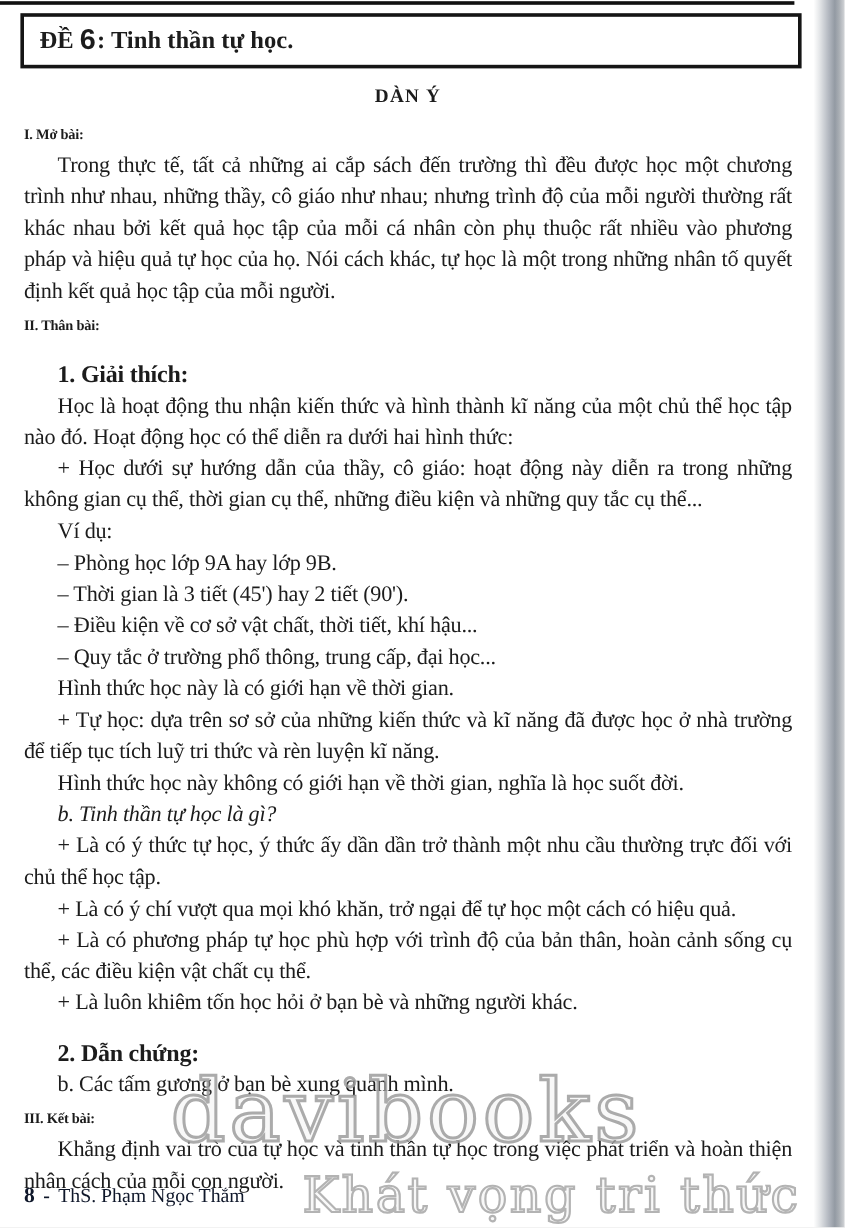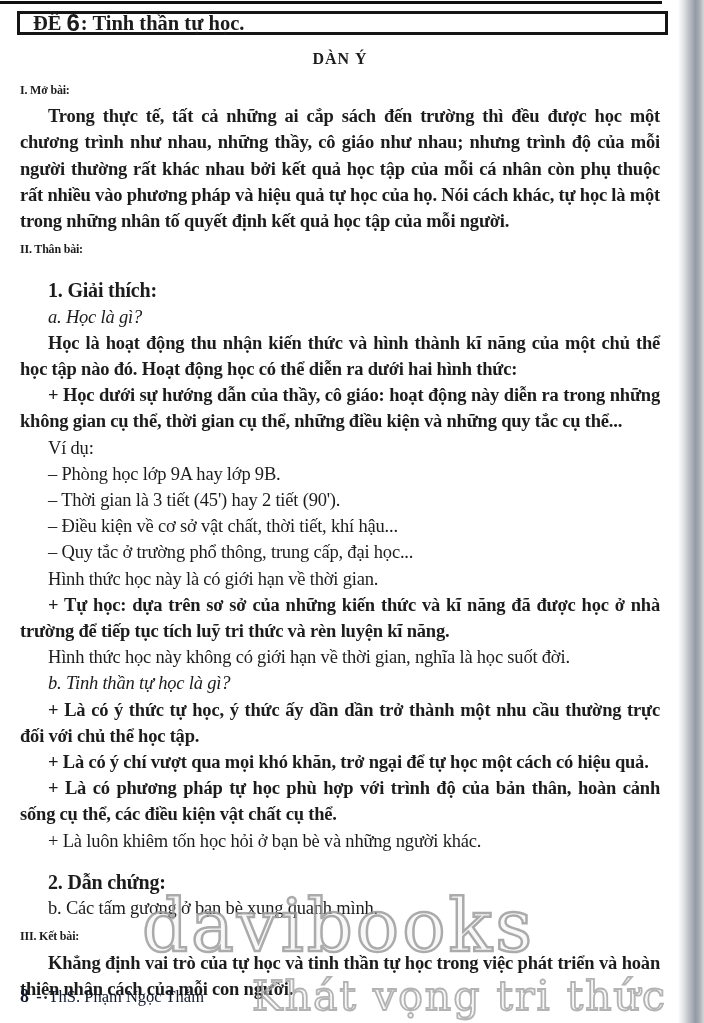--- a/index.html
+++ b/index.html
@@ -18,21 +18,21 @@
   .scan-edge-strip{
     position:absolute;top:0;right:0;width:26px;height:1023px;
     background:linear-gradient(90deg,#ffffff 0%,#e6e8ea 18%,#b3b8c0 48%,#939aa3 68%,#a9aeb4 82%,#d4d6d9 100%);
   }
   .content{
     position:absolute;left:20px;top:11px;width:640px;
   }
   .header-box{
     box-sizing:border-box;
     margin-left:-3px;
-    width:651px;height:24px;
+    width:651px;height:46px;
     border:3px solid #151515;
     display:flex;align-items:center;
     padding-left:13px;
   }
   .header-box .de,.header-box .rest{
     font-weight:bold;font-size:20.5px;white-space:pre;
   }
   .header-box .num{
     font-weight:bold;font-size:24px;
     font-family:"Liberation Sans","DejaVu Sans",sans-serif;
@@ -41,21 +41,21 @@
   .doc-title{
     text-align:center;font-weight:bold;font-size:16px;
     letter-spacing:1px;margin:15px 0 9px 0;
   }
   .blk{
     margin:0;font-size:18.5px;line-height:26.2px;letter-spacing:-0.2px;
   }
   .h1{font-weight:bold;font-size:12px;margin-top:2px;}
   .h2{font-weight:bold;font-size:20px;text-indent:28px;margin-top:15px;}
   .h2i{font-style:italic;text-indent:28px;}
-  .p{text-align:justify;text-indent:28px;font-weight:bold;}
+  .p{text-align:justify;text-indent:28px;}
   .li{text-indent:28px;}
   .footer{
     position:absolute;left:20px;top:986px;
     font-family:Liberation Serif, serif;
     font-size:16.5px;color:#0f172a;
   }
   .footer .pg{font-weight:bold;font-size:18px;}
   .footer .sep{font-weight:bold;margin:0 3px;}
   .watermark{
     position:absolute;pointer-events:none;
@@ -88,21 +88,20 @@
       <span class="num">6</span>
       <span class="rest">: Tinh thần tự học.</span>
     </div>
 
     <div class="doc-title">DÀN Ý</div>
 
     <p class="blk h1">I. Mở bài:</p>
     <p class="blk p">Trong thực tế, tất cả những ai cắp sách đến trường thì đều được học một chương trình như nhau, những thầy, cô giáo như nhau; nhưng trình độ của mỗi người thường rất khác nhau bởi kết quả học tập của mỗi cá nhân còn phụ thuộc rất nhiều vào phương pháp và hiệu quả tự học của họ. Nói cách khác, tự học là một trong những nhân tố quyết định kết quả học tập của mỗi người.</p>
     <p class="blk h1">II. Thân bài:</p>
     <p class="blk h2">1. Giải thích:</p>
-    <p class="blk h2i">a. Học là gì?</p>
     <p class="blk p">Học là hoạt động thu nhận kiến thức và hình thành kĩ năng của một chủ thể học tập nào đó. Hoạt động học có thể diễn ra dưới hai hình thức:</p>
     <p class="blk p">+ Học dưới sự hướng dẫn của thầy, cô giáo: hoạt động này diễn ra trong những không gian cụ thể, thời gian cụ thể, những điều kiện và những quy tắc cụ thể...</p>
     <p class="blk li">Ví dụ:</p>
     <p class="blk li">– Phòng học lớp 9A hay lớp 9B.</p>
     <p class="blk li">– Thời gian là 3 tiết (45') hay 2 tiết (90').</p>
     <p class="blk li">– Điều kiện về cơ sở vật chất, thời tiết, khí hậu...</p>
     <p class="blk li">– Quy tắc ở trường phổ thông, trung cấp, đại học...</p>
     <p class="blk li">Hình thức học này là có giới hạn về thời gian.</p>
     <p class="blk p">+ Tự học: dựa trên sơ sở của những kiến thức và kĩ năng đã được học ở nhà trường để tiếp tục tích luỹ tri thức và rèn luyện kĩ năng.</p>
     <p class="blk li">Hình thức học này không có giới hạn về thời gian, nghĩa là học suốt đời.</p>

